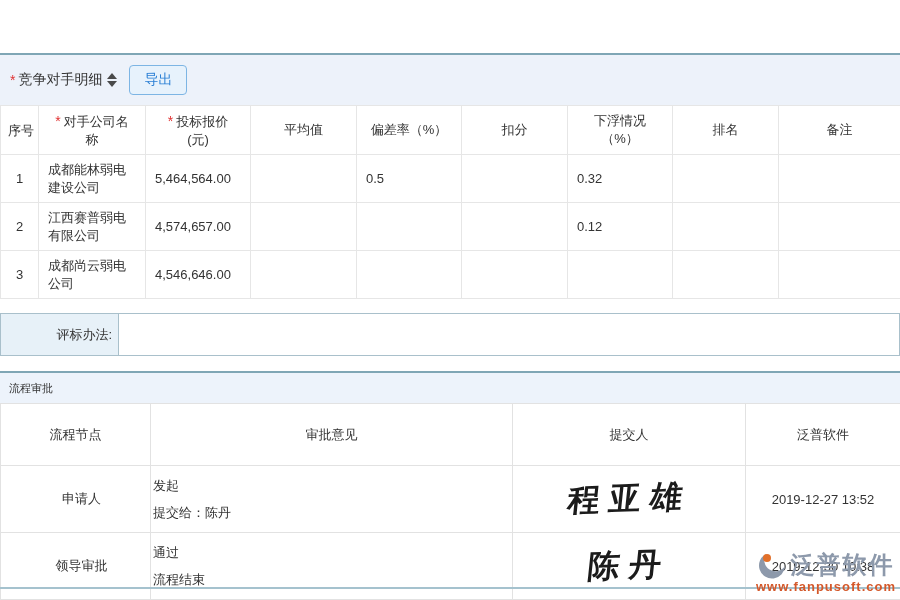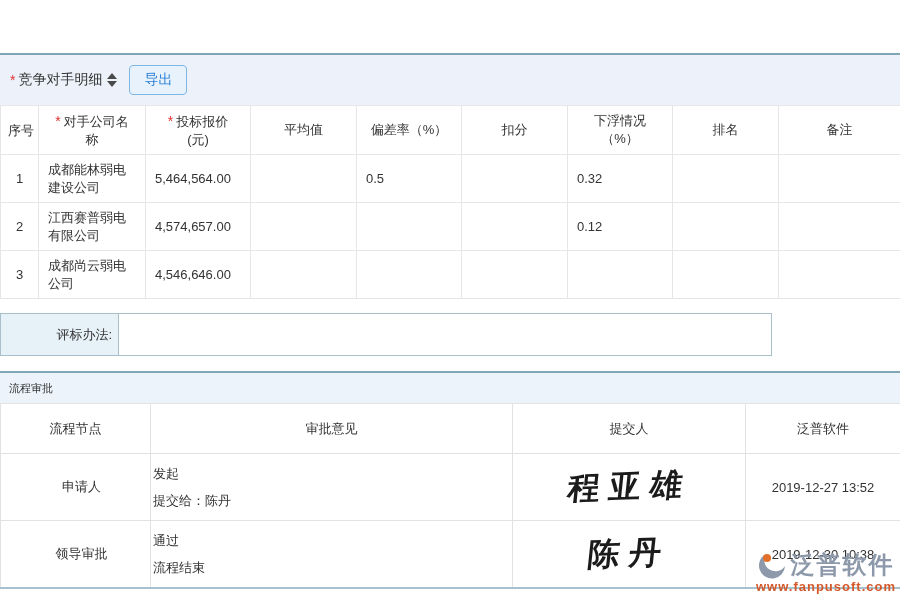--- a/index.html
+++ b/index.html
@@ -29,39 +29,39 @@
   
   .ctable { position:absolute; top:105px; left:0; width:900px; border-collapse:collapse; table-layout:fixed; background:#fff; }
   .ctable th, .ctable td { border:1px solid #e6e6e6; font-size:13px; color:#333; font-weight:normal; vertical-align:middle; }
   .ctable th { height:49px; text-align:center; white-space:pre-line; line-height:18px; }
   .ctable td { height:48px; }
   .cell-c { text-align:center; }
   .cell-l { text-align:left; padding:0 9px; line-height:18px; }
 
   
   .eval-row {
-    position:absolute; top:313px; left:0; width:772px; height:43px;
+    position:absolute; top:313px; left:0; width:900px; height:43px;
     border:1px solid #a9c0cb; display:flex; background:#fff;
   }
   .eval-label {
     width:118px; background:#e7f1f8; border-right:1px solid #a9c0cb;
     display:flex; align-items:center; justify-content:flex-end;
     padding-right:6px; font-size:13px; color:#333;
   }
   .eval-value { flex:1; background:#fff; }
 
   
   .section-band {
     position:absolute; top:371px; left:0; width:900px; height:32px;
     background:#edf3fb; border-top:2px solid #7fa6b5;
     display:flex; align-items:center; padding-left:9px; font-size:11px; color:#333;
   }
   .atable { position:absolute; top:403px; left:0; width:900px; border-collapse:collapse; table-layout:fixed; background:#fff; }
   .atable th, .atable td { border:1px solid #e2e2e2; font-size:13px; color:#333; font-weight:normal; vertical-align:middle; }
-  .atable th { height:50px; text-align:center; }
+  .atable th { height:62px; text-align:center; }
   .atable td { height:67px; }
   .node-cell { text-align:center;padding-left:12px; }
   .opinion-cell { text-align:left; padding-left:2px; color:#31a03a; line-height:27px; }
   .sig-cell { text-align:center; }
   .signature {
     display:inline-block; font-family:"DejaVu Serif", serif;
     font-size:32px; font-weight:bold; color:#1b1b1b;
     transform:skewX(-8deg) rotate(-2deg); letter-spacing:9px;
   }
   .time-cell { text-align:center; font-size:13px; color:#333; }

